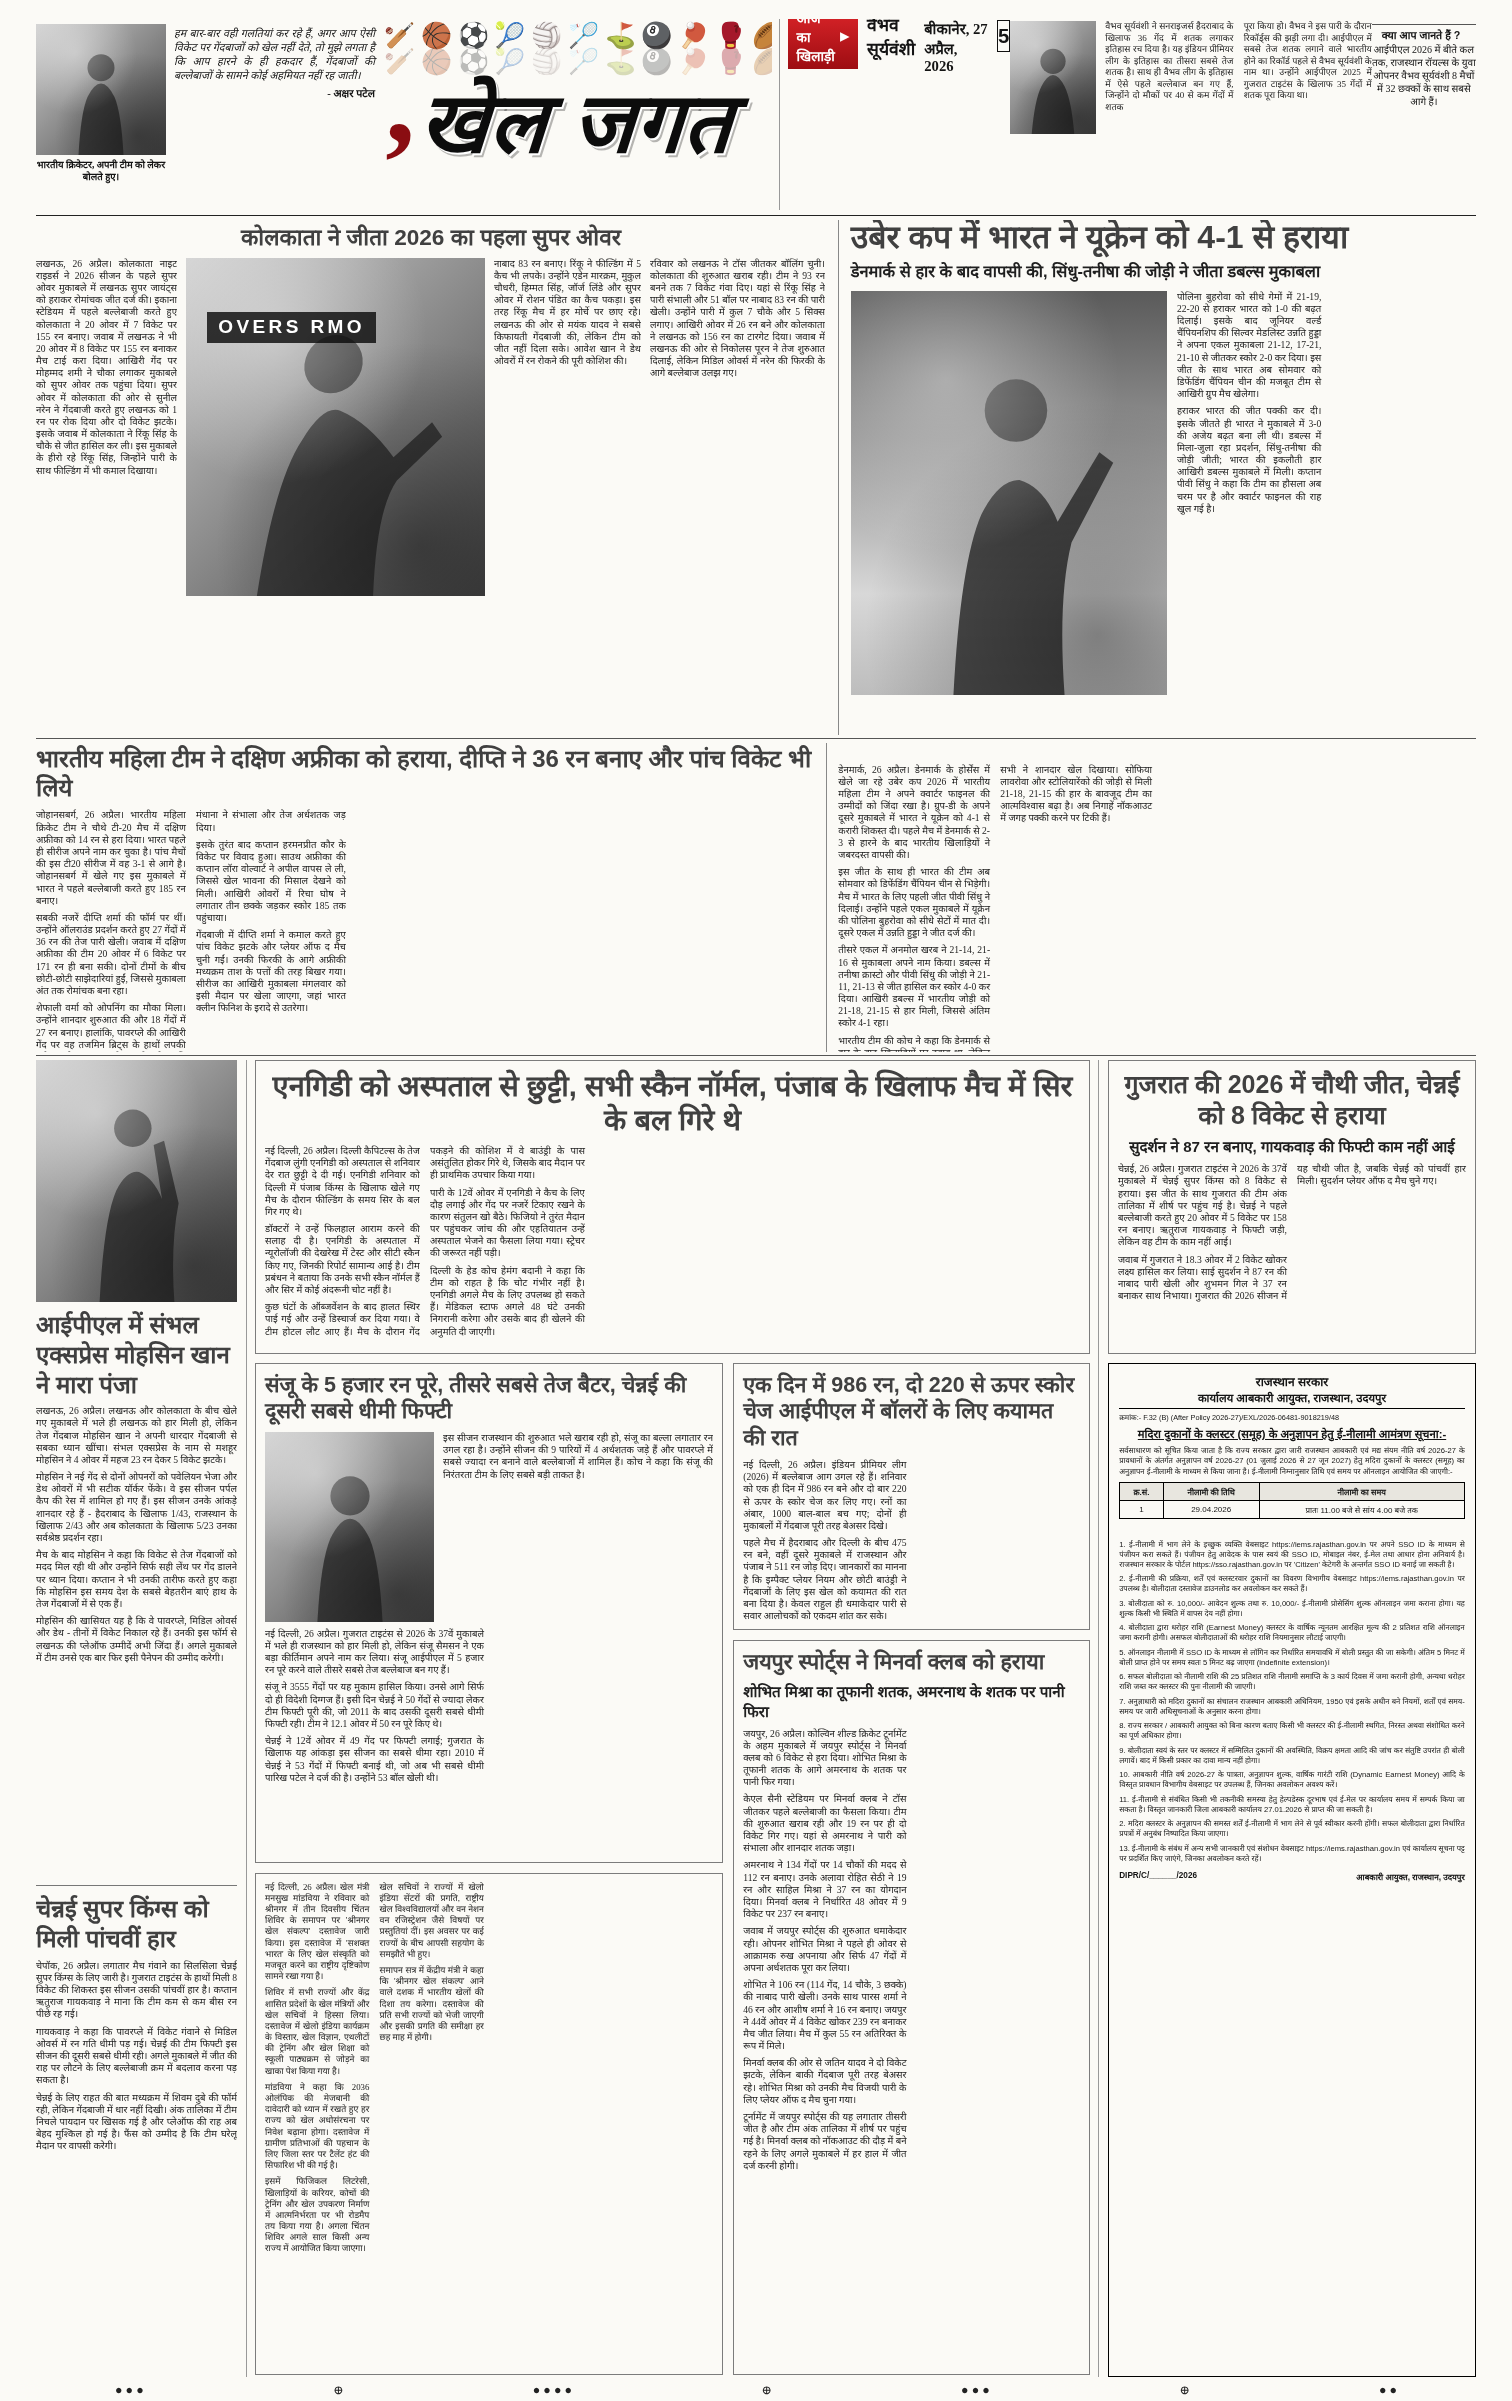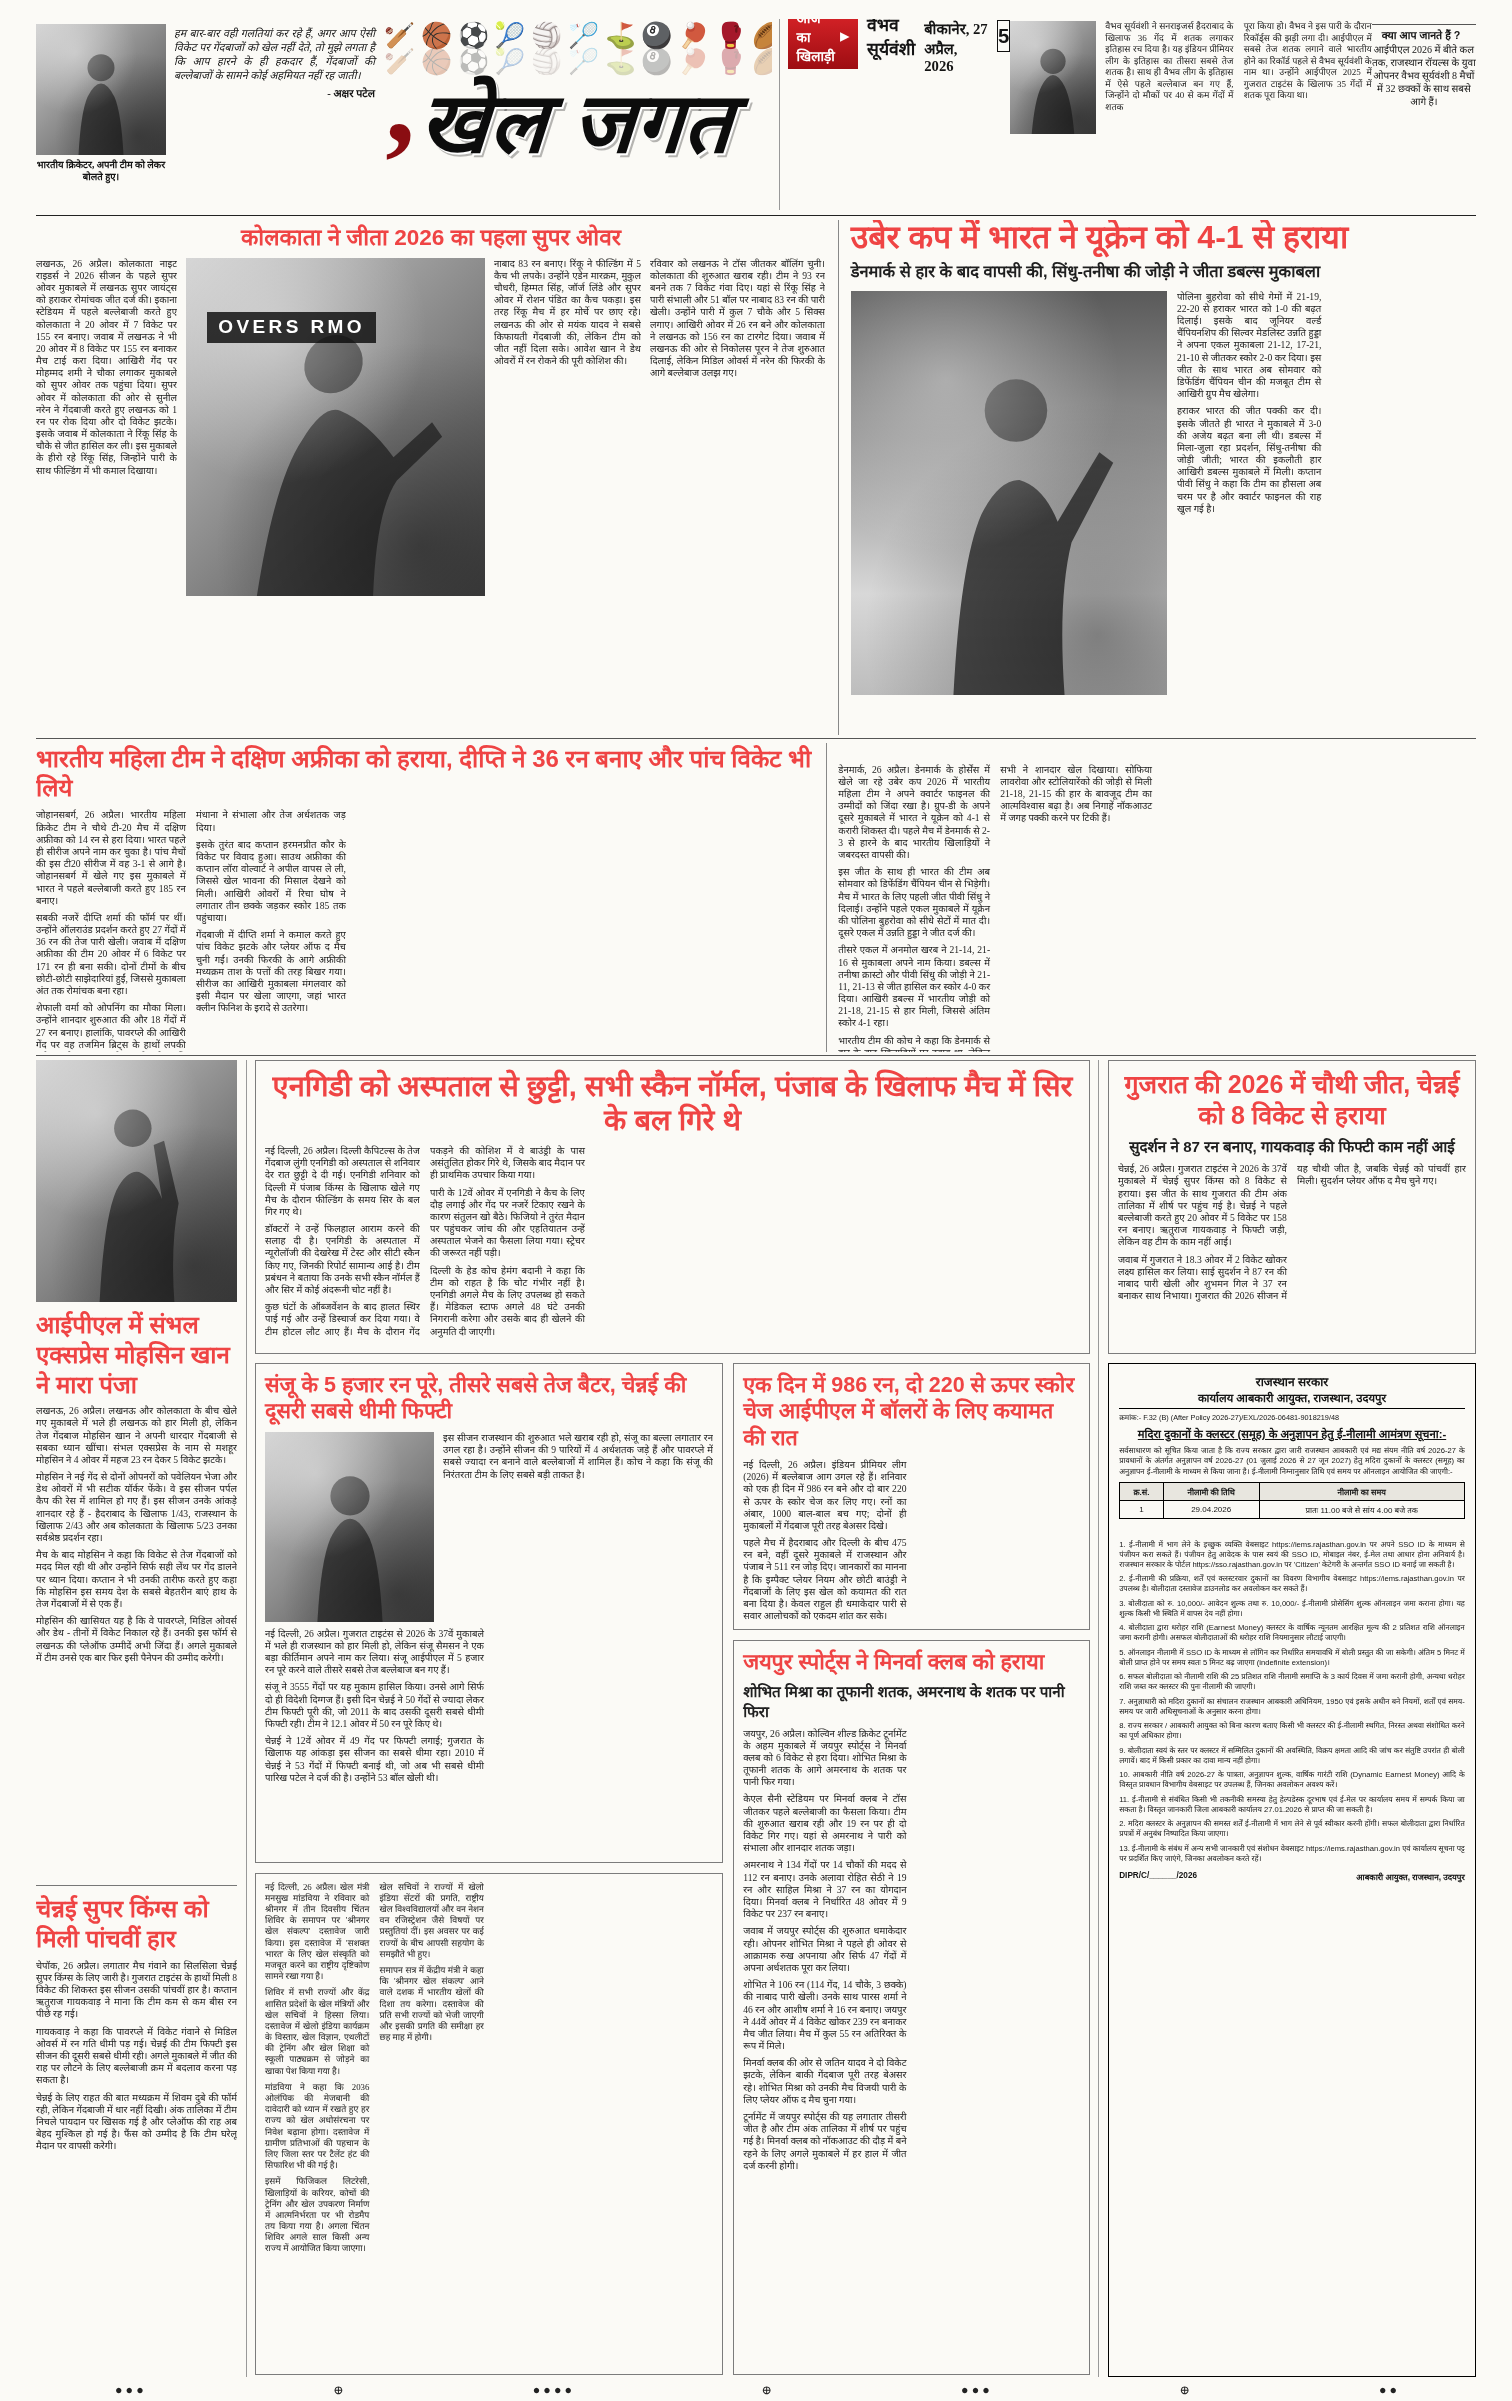--- a/index.html
+++ b/index.html
@@ -3,21 +3,21 @@
 <meta charset="utf-8">
 <style>
   * { margin:0; padding:0; box-sizing:border-box; }
   html,body { background:#8a8a8a; }
   .page {
     position:relative; width:1512px; height:2401px; margin:0 auto;
     background:#fbfaf6; color:#141414; overflow:hidden;
     padding:19px 36px 9px;
     font-family:"Liberation Serif","DejaVu Serif",serif;
   }
-  .hl { font-family:"Liberation Sans","DejaVu Sans",sans-serif; font-weight:800; color:#ef4444; }
+  .hl { font-family:"Liberation Sans","DejaVu Sans",sans-serif; font-weight:800; color:#404040; }
   .copy { font-size:9.6px; line-height:1.27; text-align:justify; color:#1c1c1c; }
   .copy p, .para { margin-bottom:5.1px; }
   .cols-2 { column-count:2; column-gap:10.2px; column-fill:auto; }
   .cols-4 { column-count:4; column-gap:10.2px; column-fill:auto; }
   .cols-5 { column-count:5; column-gap:10.2px; column-fill:auto; }
   .hrule { border:0; border-top:1.7px double #222; margin:4.5px 0; }
   .thinrule { border:0; border-top:0.6px solid #555; margin:3.4px 0; }
 
   
   .header { display:flex; gap:6.8px; height:191px; overflow:hidden; }

